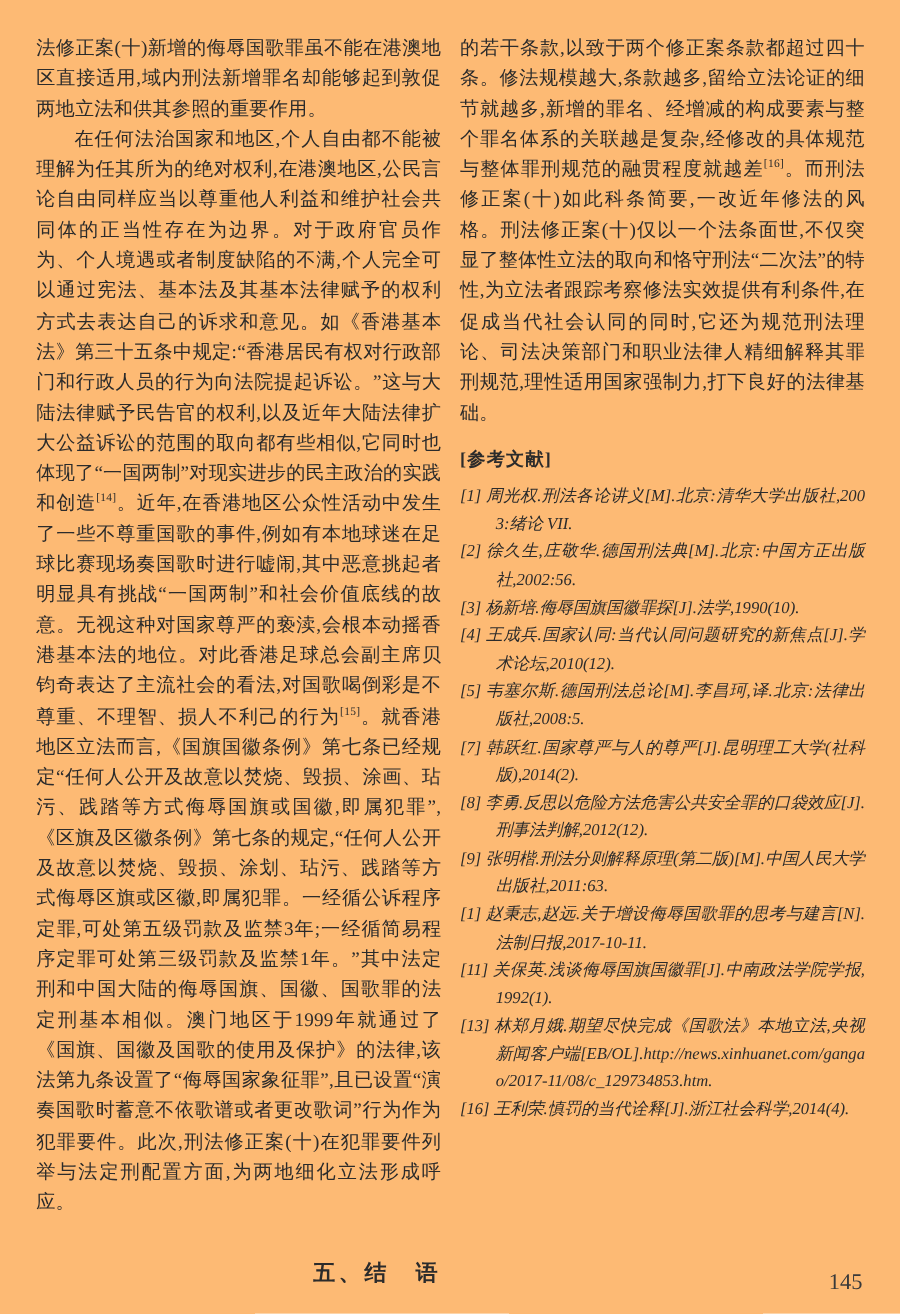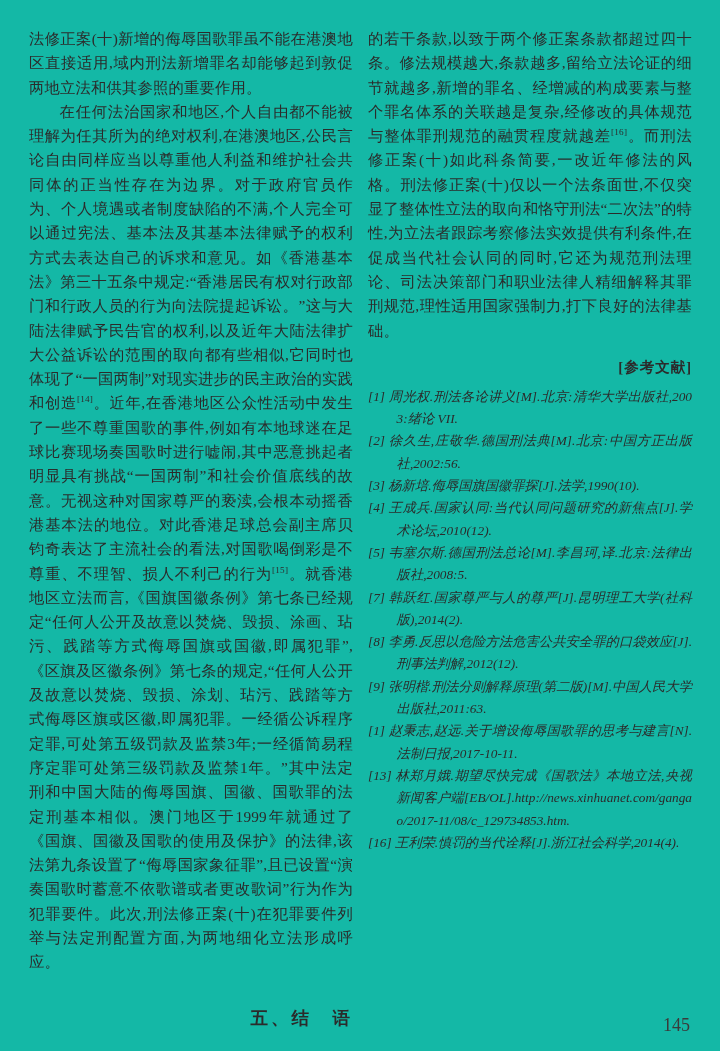--- a/index.html
+++ b/index.html
@@ -6,21 +6,21 @@
   html, body { background: #fbfbf8; }
   body {
     width: 720px; height: 1051px;
     position: relative;
     font-family: "Liberation Serif", "DejaVu Serif", serif;
     color: #2b2b2b;
     overflow: hidden;
   }
   .page {
     position: absolute; inset: 0;
-    background: #14b8a6;
+    background: #fdba74;
     font-family: Liberation Serif, serif;
   }
   .col {
     position: absolute; top: 27px;
     width: 324px;
     text-align: justify;
   }
   .col-left  { left: 29px; }
   .col-right { left: 368px; }
   .body-p {
@@ -38,21 +38,21 @@
     font-size: 17.5px;
     font-weight: 700;
     text-align: right;
     letter-spacing: 3px;
     margin: 31px 0 29px 0;
     text-indent: 0;
   }
   .ref-heading {
     font-size: 14.5px;
     font-weight: 700;
-    text-align: right;
+    text-align: left;
     margin: 15px 0 9px 0;
     letter-spacing: 1px;
   }
   .ref-list {
     list-style: none;
     font-style: italic;
     font-size: 13.3px;
     line-height: 22.3px;
     word-break: break-all;
   }
@@ -88,20 +88,21 @@
     <ol class="ref-list">
         <li class="ref-item"><span class="ref-num">[1]</span><span class="ref-text"> 周光权.刑法各论讲义[M].北京:清华大学出版社,2003:绪论 VII.</span></li>
         <li class="ref-item"><span class="ref-num">[2]</span><span class="ref-text"> 徐久生,庄敬华.德国刑法典[M].北京:中国方正出版社,2002:56.</span></li>
         <li class="ref-item"><span class="ref-num">[3]</span><span class="ref-text"> 杨新培.侮辱国旗国徽罪探[J].法学,1990(10).</span></li>
         <li class="ref-item"><span class="ref-num">[4]</span><span class="ref-text"> 王成兵.国家认同:当代认同问题研究的新焦点[J].学术论坛,2010(12).</span></li>
         <li class="ref-item"><span class="ref-num">[5]</span><span class="ref-text"> 韦塞尔斯.德国刑法总论[M].李昌珂,译.北京:法律出版社,2008:5.</span></li>
         <li class="ref-item"><span class="ref-num">[7]</span><span class="ref-text"> 韩跃红.国家尊严与人的尊严[J].昆明理工大学(社科版),2014(2).</span></li>
         <li class="ref-item"><span class="ref-num">[8]</span><span class="ref-text"> 李勇.反思以危险方法危害公共安全罪的口袋效应[J].刑事法判解,2012(12).</span></li>
         <li class="ref-item"><span class="ref-num">[9]</span><span class="ref-text"> 张明楷.刑法分则解释原理(第二版)[M].中国人民大学出版社,2011:63.</span></li>
         <li class="ref-item"><span class="ref-num">[1]</span><span class="ref-text"> 赵秉志,赵远.关于增设侮辱国歌罪的思考与建言[N].法制日报,2017-10-11.</span></li>
+        <li class="ref-item"><span class="ref-num">[11]</span><span class="ref-text"> 关保英.浅谈侮辱国旗国徽罪[J].中南政法学院学报,1992(1).</span></li>
         <li class="ref-item"><span class="ref-num">[13]</span><span class="ref-text"> 林郑月娥.期望尽快完成《国歌法》本地立法,央视新闻客户端[EB/OL].http://news.xinhuanet.com/gangao/2017-11/08/c_129734853.htm.</span></li>
         <li class="ref-item"><span class="ref-num">[16]</span><span class="ref-text"> 王利荣.慎罚的当代诠释[J].浙江社会科学,2014(4).</span></li>
       </ol>
 
   </div>
 
   <div class="page-number">145</div>
 </div>
 
 </body></html>

